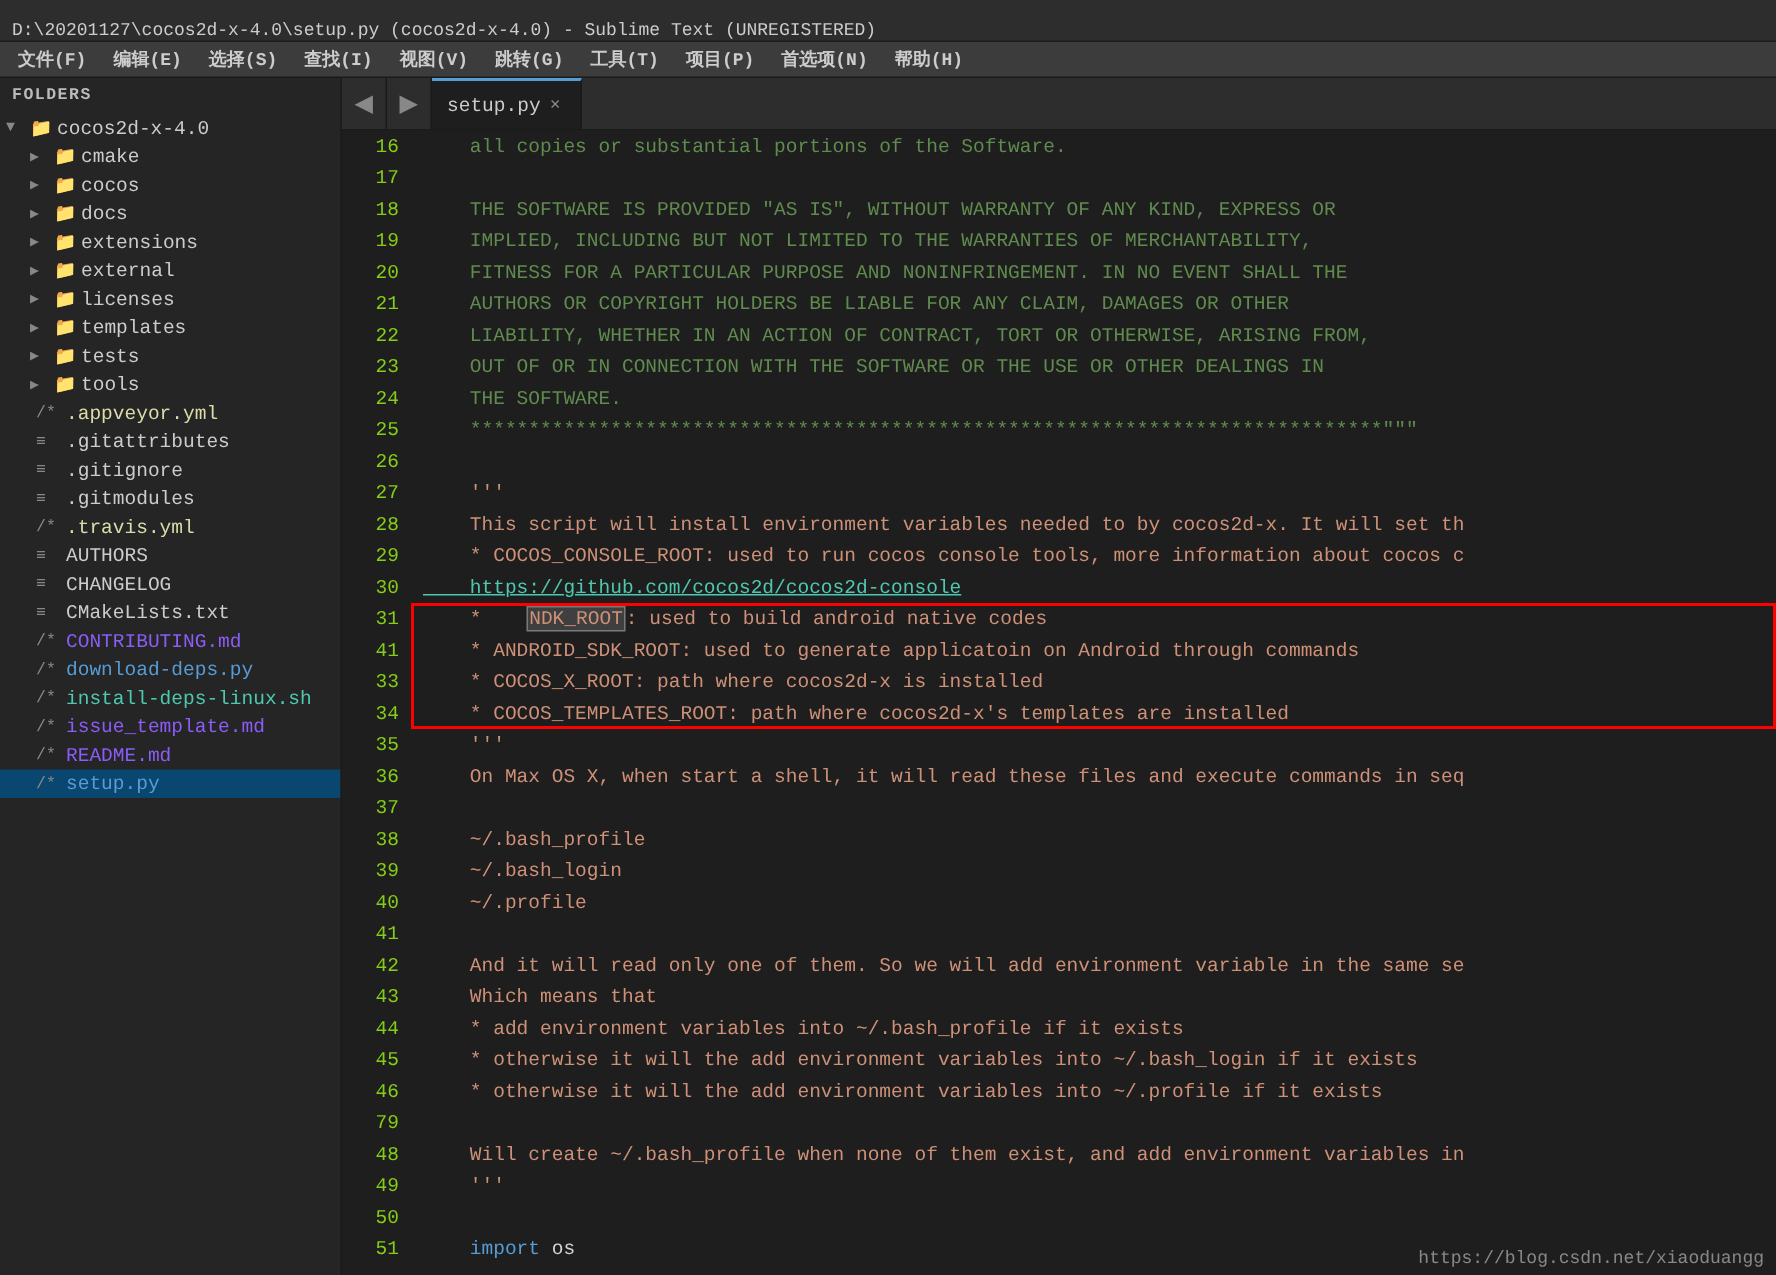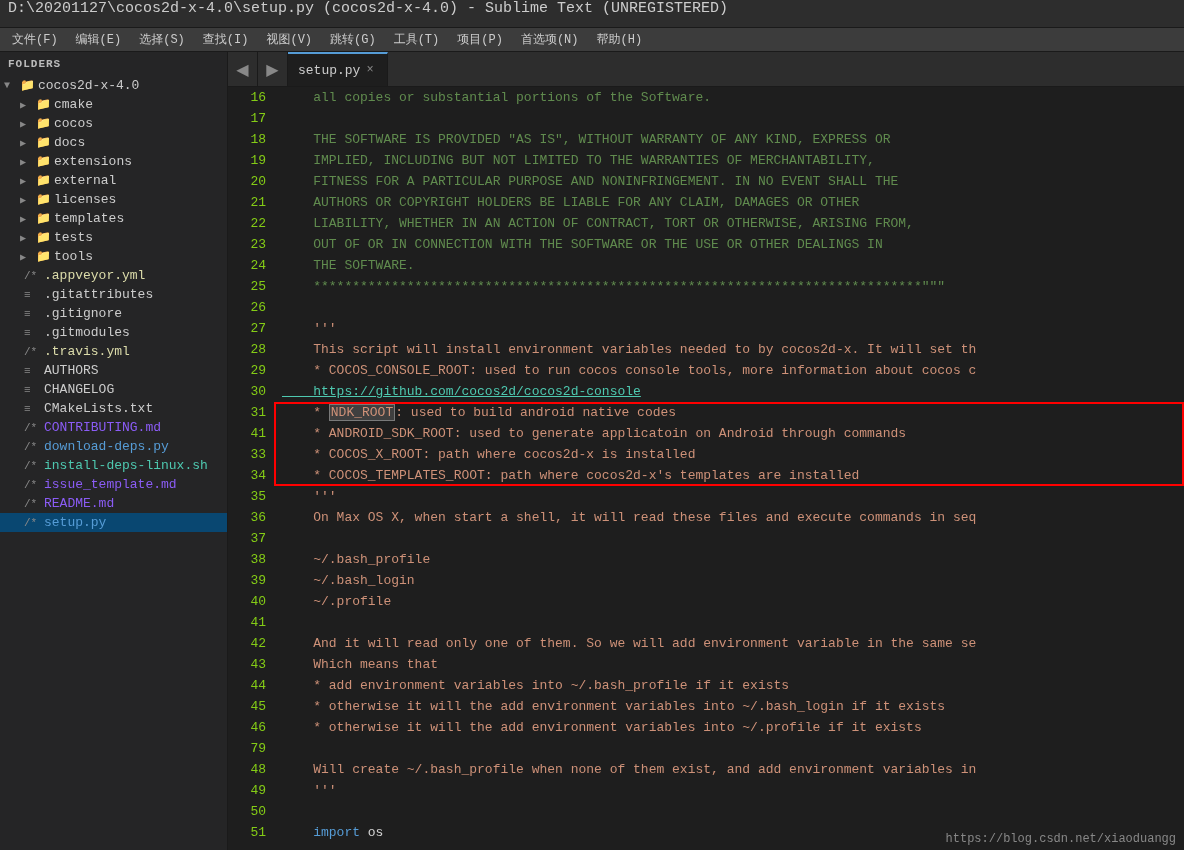--- a/index.html
+++ b/index.html
@@ -11,42 +11,43 @@
       overflow: hidden;
       width: 1184px;
       height: 850px;
     }
 
     
     .title-bar {
       background: #2d2d2d;
       height: 28px;
       display: flex;
-      align-items: flex-start;
+      align-items: flex-end;
       padding: 0 8px;
-      font-size: 15px;
+      font-size: 12px;
       color: #cccccc;
       border-bottom: 1px solid #1a1a1a;
     }
 
     
     .menu-bar {
       background: #3c3c3c;
       height: 24px;
       display: flex;
       align-items: center;
       padding: 0 4px;
       font-size: 12px;
       color: #cccccc;
       border-bottom: 1px solid #1a1a1a;
       gap: 2px;
     }
     .menu-bar span {
       padding: 18px 8px;
       cursor: default;
+      font-weight: bold;
     }
 
     
     .main-layout {
       display: flex;
       height: calc(850px - 52px);
     }
 
     
     .sidebar {
@@ -198,21 +199,21 @@
       min-height: 21px;
       display: block;
     }
 
     
     .c-comment { color: #608b4e; text-align: right; }
     .c-string { color: #ce9178; }
     .c-keyword { color: #569cd6; }
     .c-url { color: #4ec9b0; text-decoration: underline; }
     .c-normal { color: #d4d4d4; }
-    .c-highlight { background: rgba(255,255,255,0.15); border: 1px solid rgba(255,255,255,0.3); padding: 0 1px; }
+    .c-highlight { background: rgba(255,255,255,0.15); border: 1px solid rgba(255,255,255,0.3); padding: 0 1px; margin-left: 22px; }
 
     .code-wrapper {
       position: relative;
       flex: 1;
       overflow: auto;
     }
 
     
     .watermark {
       position: fixed;

